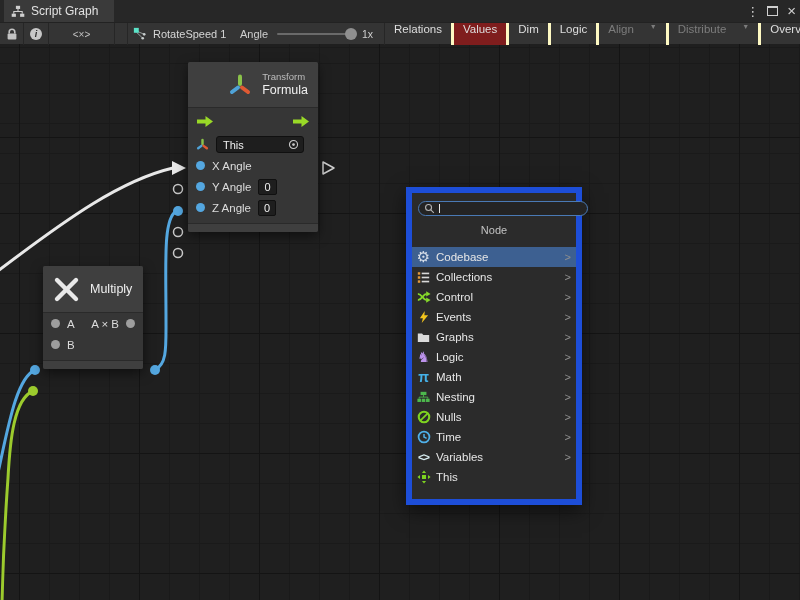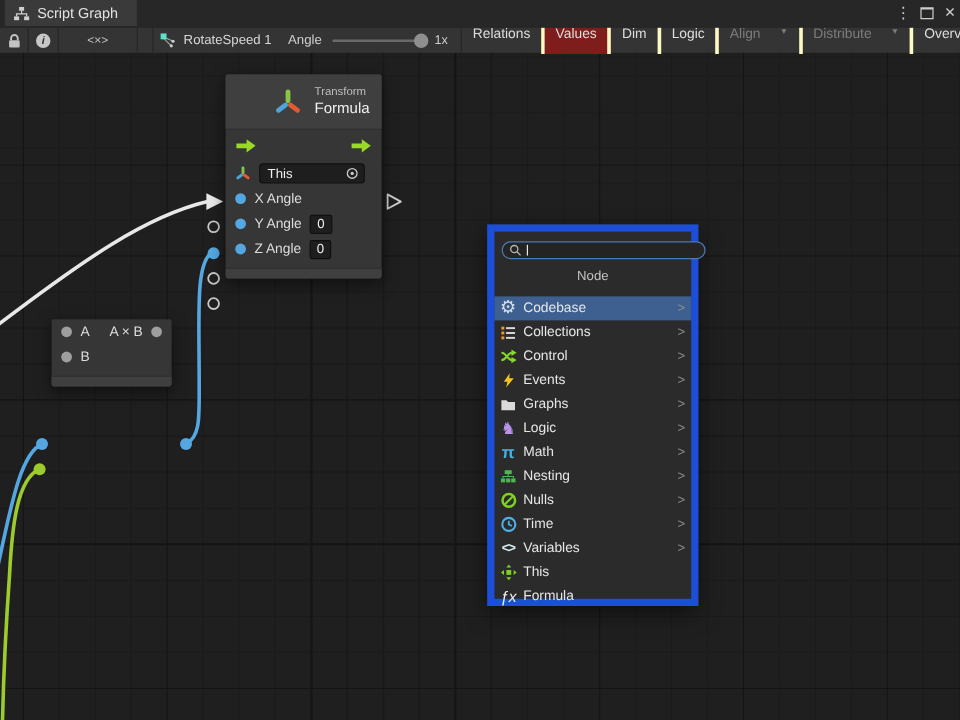--- a/index.html
+++ b/index.html
@@ -265,20 +265,27 @@
     <div class="prow row-port">
       <span class="dot blue"></span>
       <span>Z Angle</span>
       <span class="vbox">0</span>
     </div>
     <div class="body-pad"></div>
     <div class="node-footer"></div>
   </div>
 
   <div class="node multiply-node">
+    <div class="node-header">
+      <svg width="27" height="27" viewBox="0 0 27 27">
+        <line x1="4" y1="4" x2="23" y2="23" stroke="#e9e9e9" stroke-width="4.4" stroke-linecap="round"></line>
+        <line x1="23" y1="4" x2="4" y2="23" stroke="#e9e9e9" stroke-width="4.4" stroke-linecap="round"></line>
+      </svg>
+      <span class="hdr-title">Multiply</span>
+    </div>
     <div class="mrow">
       <span class="dot gray"></span>
       <span>A</span>
       <span class="out">
         <span>A × B</span>
         <span class="dot gray"></span>
       </span>
     </div>
     <div class="mrow">
       <span class="dot gray"></span>
@@ -414,21 +421,17 @@
             <polygon points="8,0.5 5.6,3.4 10.4,3.4"></polygon>
             <polygon points="8,15.5 5.6,12.6 10.4,12.6"></polygon>
             <polygon points="0.5,8 3.4,5.6 3.4,10.4"></polygon>
             <polygon points="15.5,8 12.6,5.6 12.6,10.4"></polygon>
             <rect x="5.7" y="5.7" width="4.6" height="4.6"></rect>
           </svg>
         </span>
         <span>This</span>
       </div>
 
-      <div class="fitem">
-        <span class="fi ic-fx">ƒx</span>
-        <span>Formula</span>
-      </div>
 
     </div>
   </div>
 
 </div>
 
 </body></html>

